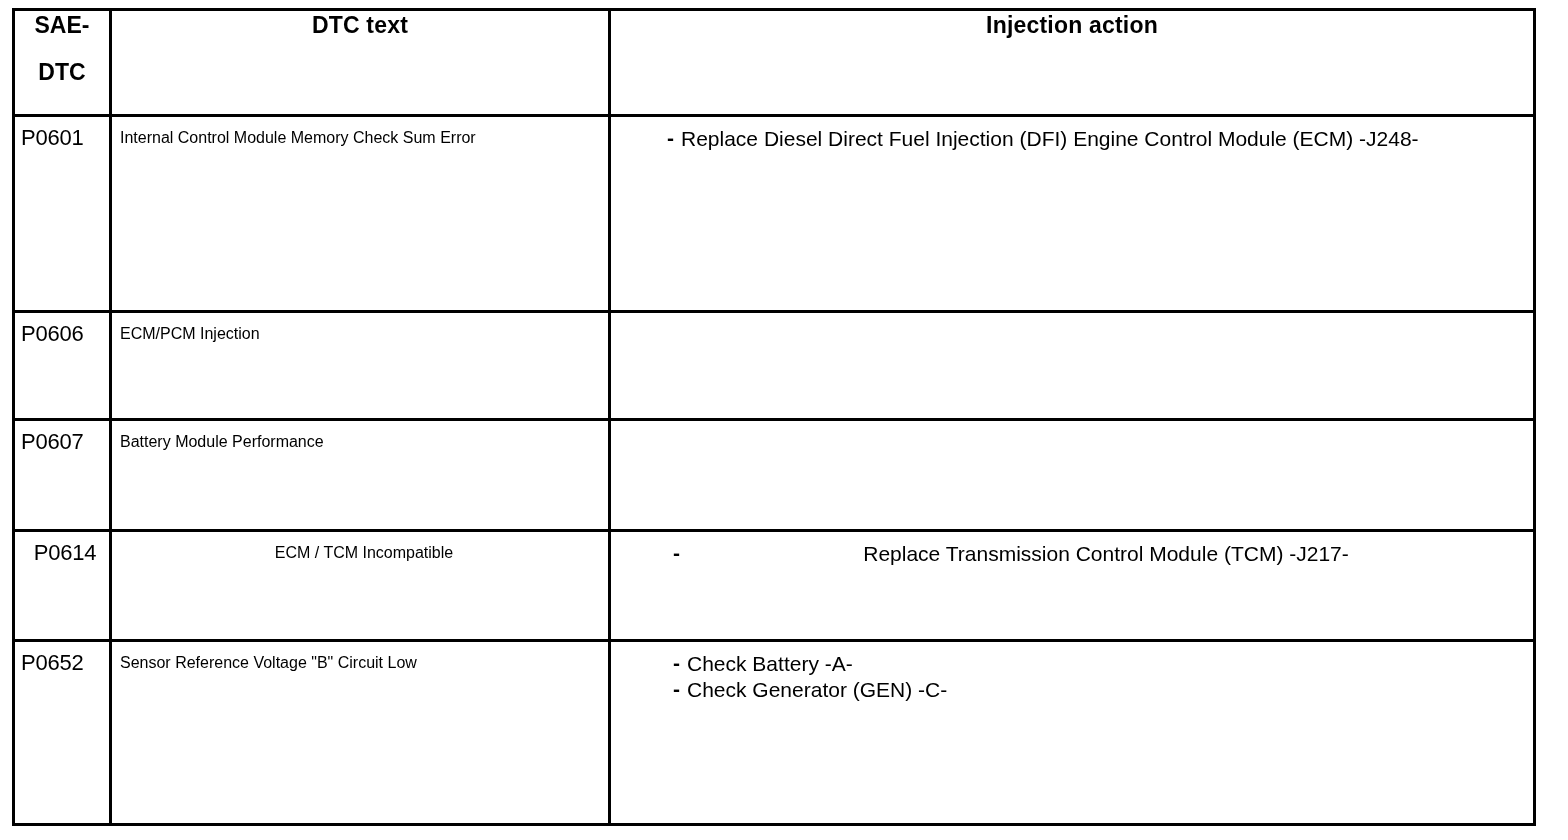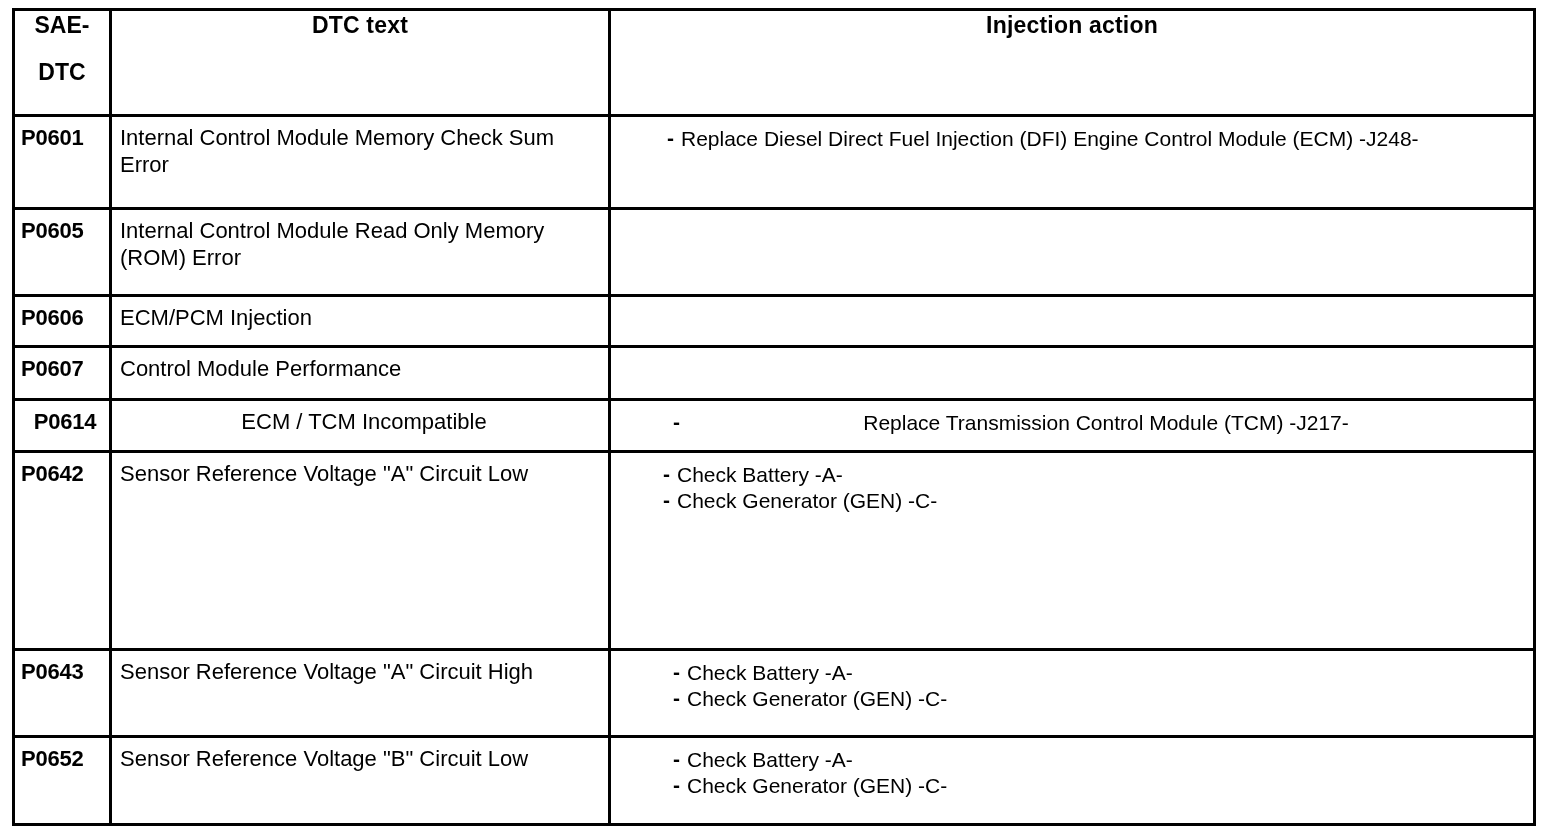--- a/index.html
+++ b/index.html
@@ -55,30 +55,29 @@
   .hdr-sae { padding-top: 11px; }
   .hdr-sae .l1 { display: block; }
   .hdr-sae .gap { display: block; height: 18px; }
   .hdr-sae .l2 { display: block; }
 
   
   td.code {
     font-size: 22px;
     line-height: 27px;
     letter-spacing: -0.2px;
-    font-weight: bold;
   }
   td.code .v {
     display: block;
     padding: 7px 0 0 6px;
     white-space: nowrap;
   }
 
   td.dtctext {
-    font-size: 22px;
+    font-size: 16px;
     line-height: 27px;
   }
   td.dtctext .v {
     display: block;
     padding: 7px 0 6px 8px;
   }
 
   td.action {
     font-size: 21px;
     line-height: 26px;
@@ -161,96 +160,59 @@
         </td>
         <td class="dtctext">
           <span class="v">Internal Control Module Memory Check Sum Error</span>
         </td>
         <td class="action">
           <span class="act-list">
             <span class="act-item wrap"><span class="bullet">-</span><span class="txt">Replace Diesel Direct Fuel Injection (DFI) Engine Control Module (ECM) -J248-</span></span>
           </span>
         </td>
       </tr>
-      <tr class="r-p0605">
-        <td class="code">
-          <span class="v">P0605</span>
-        </td>
-        <td class="dtctext">
-          <span class="v">Internal Control Module Read Only Memory (ROM) Error</span>
+      <tr class="r-p0606">
+        <td class="code">
+          <span class="v">P0606</span>
+        </td>
+        <td class="dtctext">
+          <span class="v">ECM/PCM Injection</span>
         </td>
         <td class="action"></td>
       </tr>
-      <tr class="r-p0606">
-        <td class="code">
-          <span class="v">P0606</span>
-        </td>
-        <td class="dtctext">
-          <span class="v">ECM/PCM Injection</span>
-        </td>
-        <td class="action"></td>
-      </tr>
       <tr class="r-p0607">
         <td class="code">
           <span class="v">P0607</span>
         </td>
         <td class="dtctext">
-          <span class="v">Control Module Performance</span>
+          <span class="v">Battery Module Performance</span>
         </td>
         <td class="action"></td>
       </tr>
       <tr class="r-p0614">
         <td class="code">
           <span class="v">P0614</span>
         </td>
         <td class="dtctext">
           <span class="v">ECM / TCM Incompatible</span>
         </td>
         <td class="action">
           <span class="act-list">
             <span class="act-item"><span class="bullet">-</span><span class="txt">Replace Transmission Control Module (TCM) -J217-</span></span>
           </span>
         </td>
       </tr>
-      <tr class="r-p0642">
-        <td class="code">
-          <span class="v">P0642</span>
-        </td>
-        <td class="dtctext">
-          <span class="v">Sensor Reference Voltage "A" Circuit Low</span>
+      <tr class="r-p0652">
+        <td class="code">
+          <span class="v">P0652</span>
+        </td>
+        <td class="dtctext">
+          <span class="v">Sensor Reference Voltage "B" Circuit Low</span>
         </td>
         <td class="action">
           <span class="act-list">
             <span class="act-item"><span class="bullet">-</span><span class="txt">Check Battery -A-</span></span>
             <span class="act-item"><span class="bullet">-</span><span class="txt">Check Generator (GEN) -C-</span></span>
           </span>
         </td>
       </tr>
-      <tr class="r-p0643">
-        <td class="code">
-          <span class="v">P0643</span>
-        </td>
-        <td class="dtctext">
-          <span class="v">Sensor Reference Voltage "A" Circuit High</span>
-        </td>
-        <td class="action">
-          <span class="act-list">
-            <span class="act-item"><span class="bullet">-</span><span class="txt">Check Battery -A-</span></span>
-            <span class="act-item"><span class="bullet">-</span><span class="txt">Check Generator (GEN) -C-</span></span>
-          </span>
-        </td>
-      </tr>
-      <tr class="r-p0652">
-        <td class="code">
-          <span class="v">P0652</span>
-        </td>
-        <td class="dtctext">
-          <span class="v">Sensor Reference Voltage "B" Circuit Low</span>
-        </td>
-        <td class="action">
-          <span class="act-list">
-            <span class="act-item"><span class="bullet">-</span><span class="txt">Check Battery -A-</span></span>
-            <span class="act-item"><span class="bullet">-</span><span class="txt">Check Generator (GEN) -C-</span></span>
-          </span>
-        </td>
-      </tr>
     </tbody>
 </table>
 
 </body></html>

